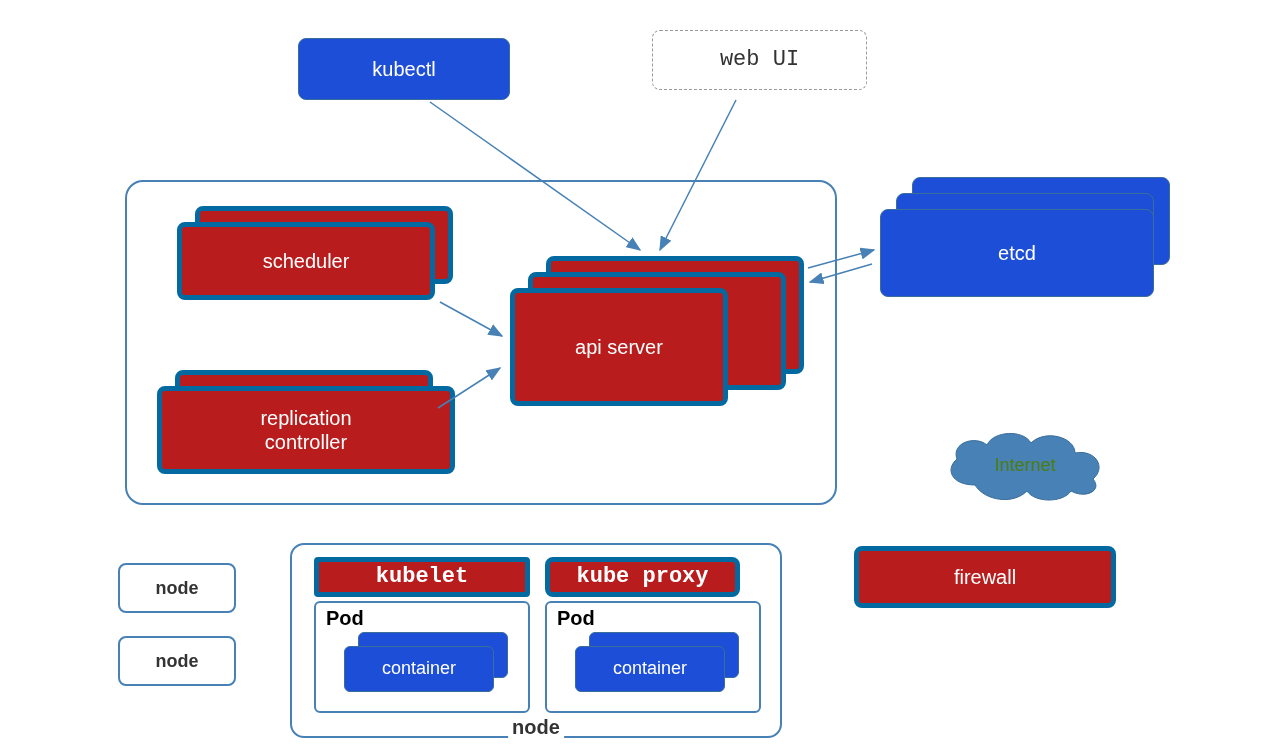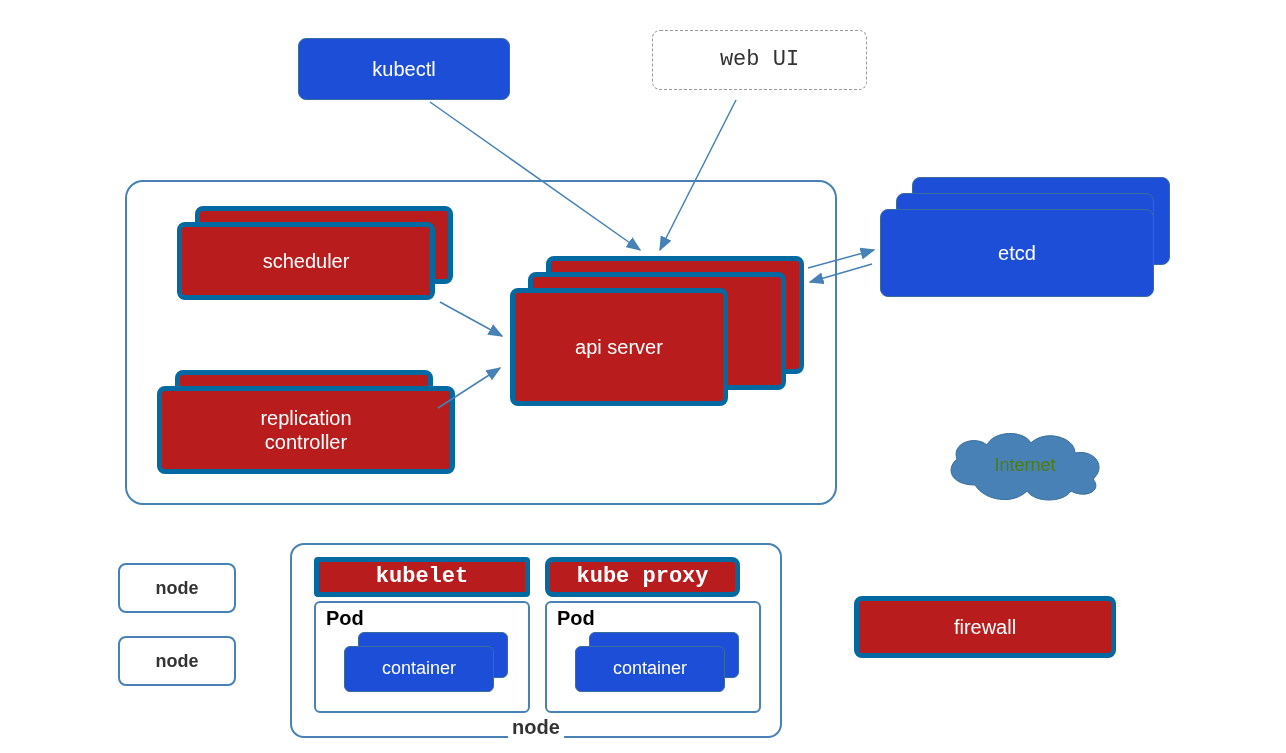--- a/index.html
+++ b/index.html
@@ -136,21 +136,21 @@
   <span class="label">etcd</span>
 </div>
 
 <div class="cloud" style="left:935px; top:425px; width:180px; height:80px;">
   <svg width="180" height="80" viewBox="0 0 180 80">
     <path d="M40,60 C16,60 10,44 22,34 C16,18 40,10 52,20 C58,6 88,4 96,18 C110,4 140,12 140,28 C160,24 172,42 158,54 C168,66 150,74 136,66 C128,78 100,78 92,66 C78,80 50,76 40,60 Z" fill="#4781b5" stroke="#3a6d9a" stroke-width="1"></path>
   </svg>
   <span style="position:absolute; left:0; top:30px; width:100%; text-align:center;">Internet</span>
 </div>
 
-<div class="box green-box" style="left:854px; top:596px; width:262px; height:62px;">
+<div class="box green-box" style="left:854px; top:546px; width:262px; height:62px;">
   <span class="label">firewall</span>
 </div>
 
 <div class="box small-outline" style="left:118px; top:563px; width:118px; height:50px;">
   <span>node</span>
 </div>
 <div class="box small-outline" style="left:118px; top:636px; width:118px; height:50px;">
   <span>node</span>
 </div>
 

